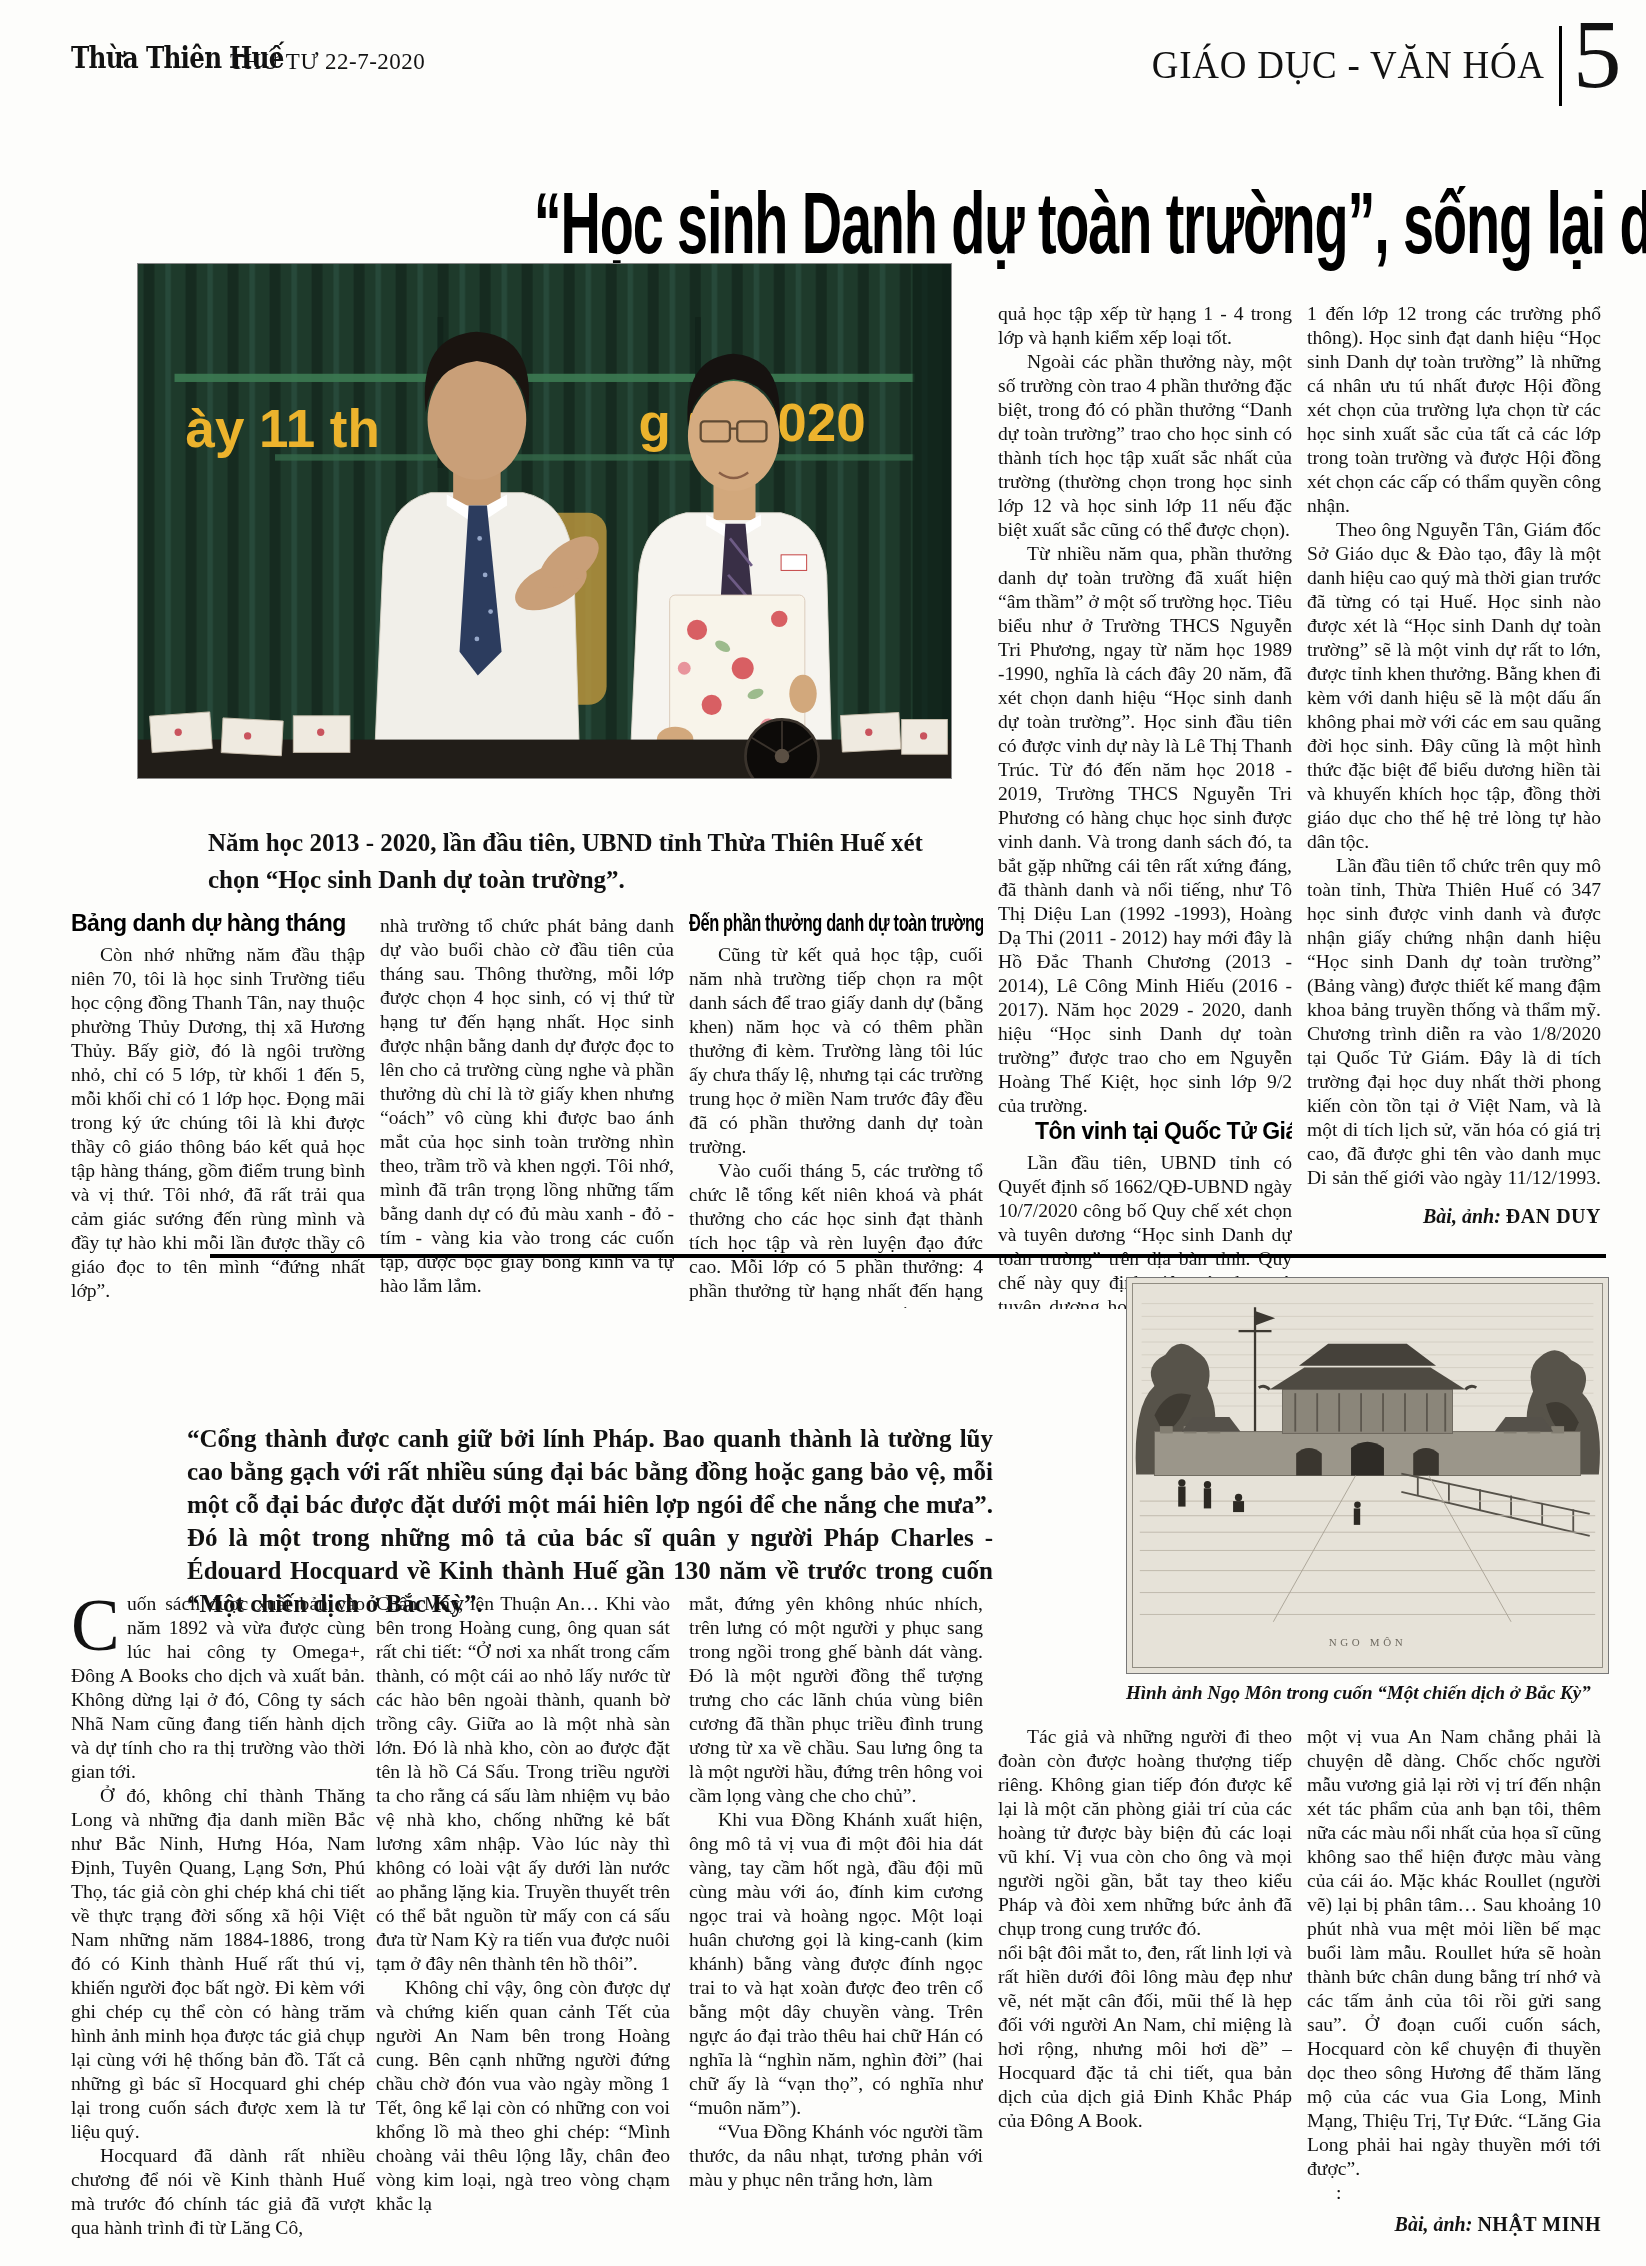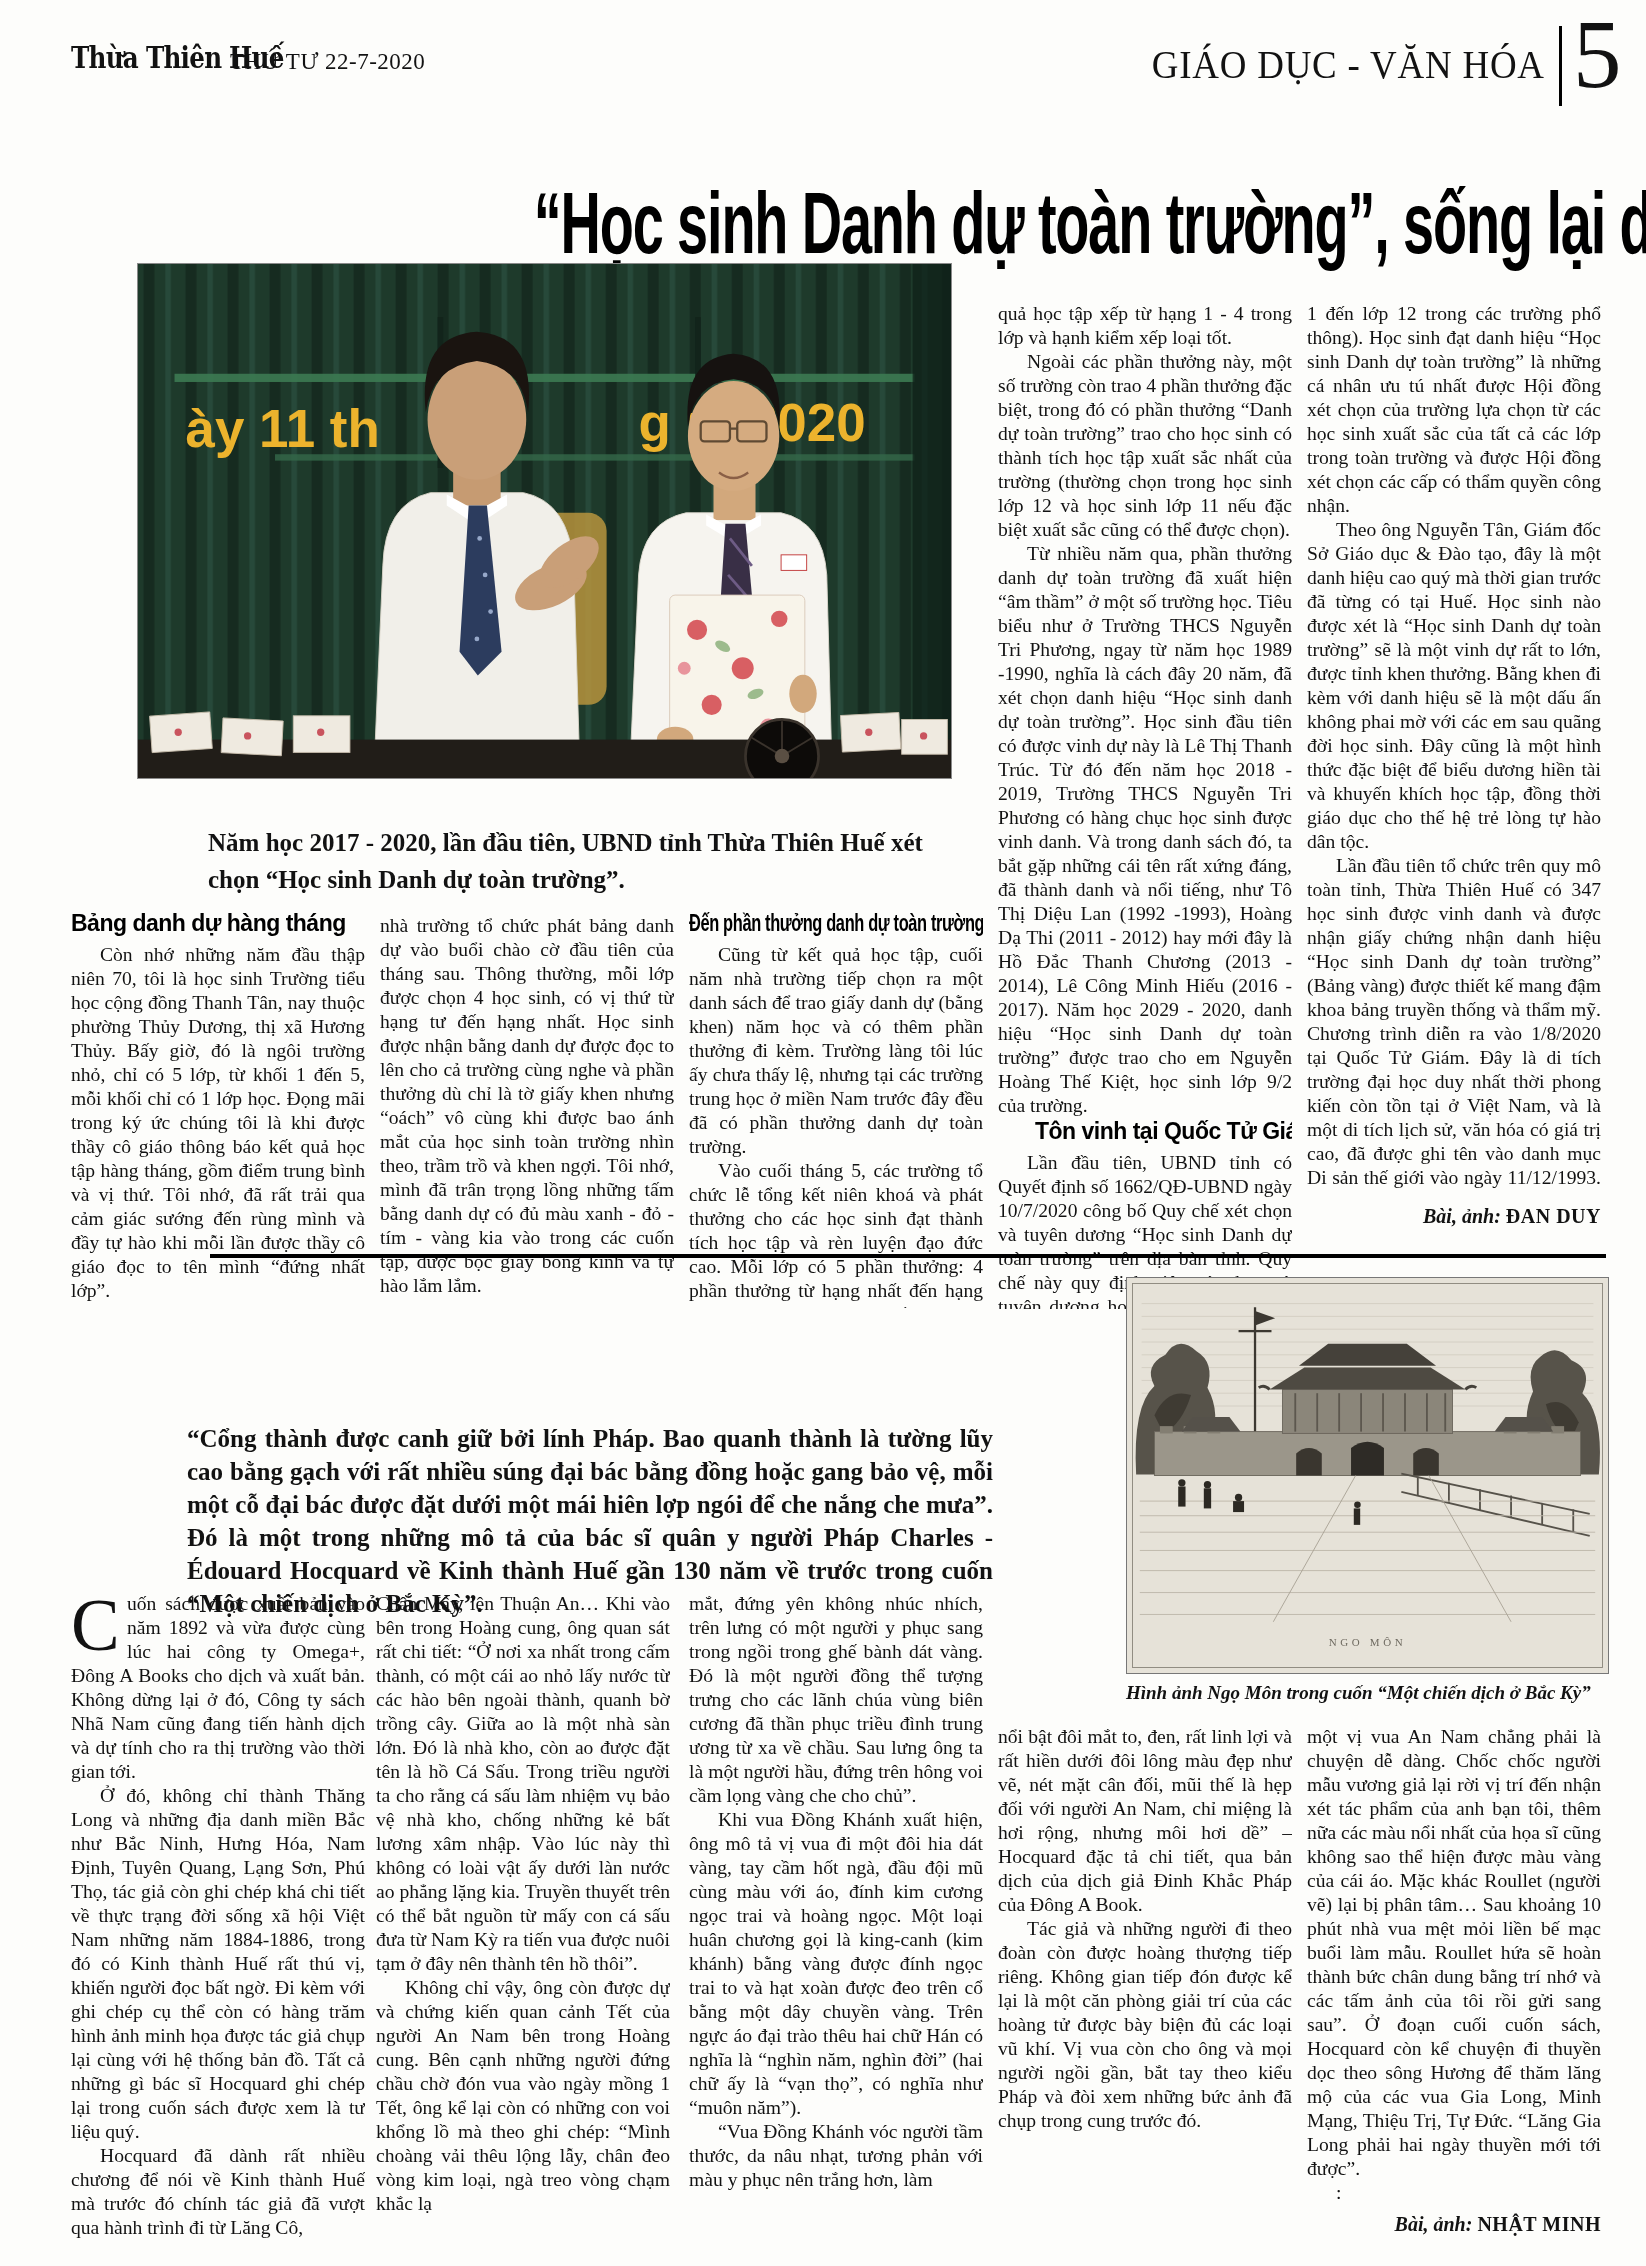--- a/index.html
+++ b/index.html
@@ -170,21 +170,21 @@
           <circle cx="705" cy="538" r="40" fill="#0d0b09" stroke="#3a332c" stroke-width="3"></circle>
           <line x1="705" y1="538" x2="705" y2="500" stroke="#3a332c" stroke-width="2"></line>
           <line x1="705" y1="538" x2="738" y2="518" stroke="#3a332c" stroke-width="2"></line>
           <line x1="705" y1="538" x2="672" y2="518" stroke="#3a332c" stroke-width="2"></line>
           <circle cx="705" cy="538" r="8" fill="#5a4f43"></circle>
         </g>
       </g>
     </svg>
   </div>
 
-  <p class="lead">Năm học 2017 - 2020, lần đầu tiên, UBND tỉnh Thừa Thiên Huế xét chọn “Học sinh Danh dự toàn trường”.</p>
+  <p class="lead">Năm học 2013 - 2020, lần đầu tiên, UBND tỉnh Thừa Thiên Huế xét chọn “Học sinh Danh dự toàn trường”.</p>
 
   <div class="colblock" id="a1c1">
     <span class="sechead"><span class="fitx fitx-left" style="transform: scaleX(1);">Bảng danh dự hàng tháng</span></span>
     <p class="body">Còn nhớ những năm đầu thập niên 70, tôi là học sinh Trường tiểu học cộng đồng Thanh Tân, nay thuộc phường Thủy Dương, thị xã Hương Thủy. Bấy giờ, đó là ngôi trường nhỏ, chỉ có 5 lớp, từ khối 1 đến 5, mỗi khối chỉ có 1 lớp học. Đọng mãi trong ký ức chúng tôi là khi được thầy cô giáo thông báo kết quả học tập hàng tháng, gồm điểm trung bình và vị thứ. Tôi nhớ, đã rất trải qua cảm giác sướng đến rùng mình và đầy tự hào khi mỗi lần được thầy cô giáo đọc to tên mình “đứng nhất lớp”.</p>
     <p class="body">Từ vị thứ học tập, hàng tháng</p>
   </div>
 
   <div class="colblock" id="a1c2">
     <p class="body noindent">nhà trường tổ chức phát bảng danh dự vào buổi chào cờ đầu tiên của tháng sau. Thông thường, mỗi lớp được chọn 4 học sinh, có vị thứ từ hạng tư đến hạng nhất. Học sinh được nhận bằng danh dự được đọc to lên cho cả trường cùng nghe và phần thưởng dù chỉ là tờ giấy khen nhưng “oách” vô cùng khi được bao ánh mắt của học sinh toàn trường nhìn theo, trầm trồ và khen ngợi. Tôi nhớ, mình đã trân trọng lồng những tấm bằng danh dự có đủ màu xanh - đỏ - tím - vàng kia vào trong các cuốn tập, được bọc giấy bóng kính và tự hào lắm lắm.</p>
   </div>
@@ -325,22 +325,22 @@
     <p class="body">Không chỉ vậy, ông còn được dự và chứng kiến quan cảnh Tết của người An Nam bên trong Hoàng cung. Bên cạnh những người đứng chầu chờ đón vua vào ngày mồng 1 Tết, ông kể lại còn có những con voi khổng lồ mà theo ghi chép: “Mình choàng vải thêu lộng lẫy, chân đeo vòng kim loại, ngà treo vòng chạm khắc lạ</p>
   </div>
 
   <div class="colblock" id="a2c3">
     <p class="body noindent">mắt, đứng yên không nhúc nhích, trên lưng có một người y phục sang trong ngồi trong ghế bành dát vàng. Đó là một người đồng thể tượng trưng cho các lãnh chúa vùng biên cương đã thần phục triều đình trung ương từ xa về chầu. Sau lưng ông ta là một người hầu, đứng trên hông voi cầm lọng vàng che cho chủ”.</p>
     <p class="body">Khi vua Đồng Khánh xuất hiện, ông mô tả vị vua đi một đôi hia dát vàng, tay cầm hốt ngà, đầu đội mũ cùng màu với áo, đính kim cương ngọc trai và hoàng ngọc. Một loại huân chương gọi là king-canh (kim khánh) bằng vàng được đính ngọc trai to và hạt xoàn được đeo trên cổ bằng một dây chuyền vàng. Trên ngực áo đại trào thêu hai chữ Hán có nghĩa là “nghìn năm, nghìn đời” (hai chữ ấy là “vạn thọ”, có nghĩa như “muôn năm”).</p>
     <p class="body">“Vua Đồng Khánh vóc người tầm thước, da nâu nhạt, tương phản với màu y phục nên trắng hơn, làm</p>
   </div>
 
   <div class="colblock" id="a2c4">
+    <p class="body">Tác giả và những người đi theo đoàn còn được hoàng thượng tiếp riêng. Không gian tiếp đón được kể lại là một căn phòng giải trí của các hoàng tử được bày biện đủ các loại vũ khí. Vị vua còn cho ông và mọi người ngồi gần, bắt tay theo kiểu Pháp và đòi xem những bức ảnh đã chụp trong cung trước đó.</p>
     <p class="body noindent">nổi bật đôi mắt to, đen, rất linh lợi và rất hiền dưới đôi lông màu đẹp như vẽ, nét mặt cân đối, mũi thế là hẹp đối với người An Nam, chỉ miệng là hơi rộng, nhưng môi hơi dề” – Hocquard đặc tả chi tiết, qua bản dịch của dịch giả Đinh Khắc Pháp của Đông A Book.</p>
-    <p class="body">Tác giả và những người đi theo đoàn còn được hoàng thượng tiếp riêng. Không gian tiếp đón được kể lại là một căn phòng giải trí của các hoàng tử được bày biện đủ các loại vũ khí. Vị vua còn cho ông và mọi người ngồi gần, bắt tay theo kiểu Pháp và đòi xem những bức ảnh đã chụp trong cung trước đó.</p>
   </div>
 
   <div class="colblock" id="a2c5">
     <p class="body noindent">một vị vua An Nam chẳng phải là chuyện dễ dàng. Chốc chốc người mẫu vương giả lại rời vị trí đến nhận xét tác phẩm của anh bạn tôi, thêm nữa các màu nổi nhất của họa sĩ cũng không sao thể hiện được màu vàng của cái áo. Mặc khác Roullet (người vẽ) lại bị phân tâm… Sau khoảng 10 phút nhà vua mệt mỏi liền bế mạc buổi làm mẫu. Roullet hứa sẽ hoàn thành bức chân dung bằng trí nhớ và các tấm ảnh của tôi rồi gửi sang sau”. Ở đoạn cuối cuốn sách, Hocquard còn kể chuyện đi thuyền dọc theo sông Hương để thăm lăng mộ của các vua Gia Long, Minh Mạng, Thiệu Trị, Tự Đức. “Lăng Gia Long phải hai ngày thuyền mới tới được”.</p>
     <p class="body">:</p>
     <p class="byline">
       <span class="lbl">Bài, ảnh:</span>
       <span class="nm">NHẬT MINH</span>
     </p>
   </div>

